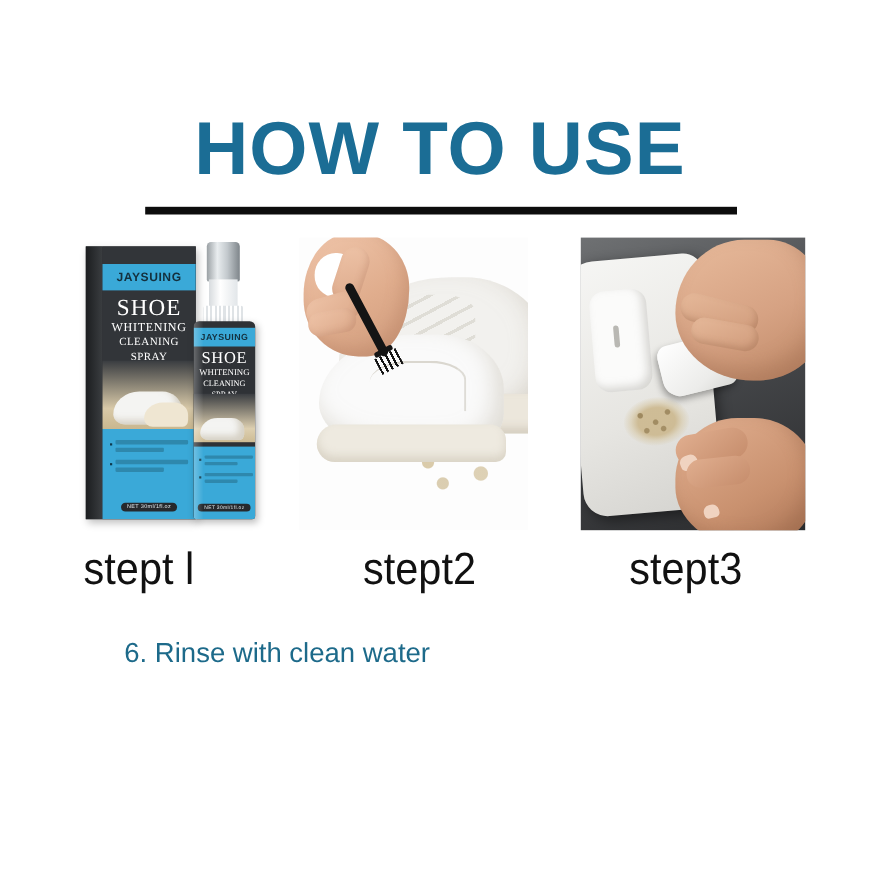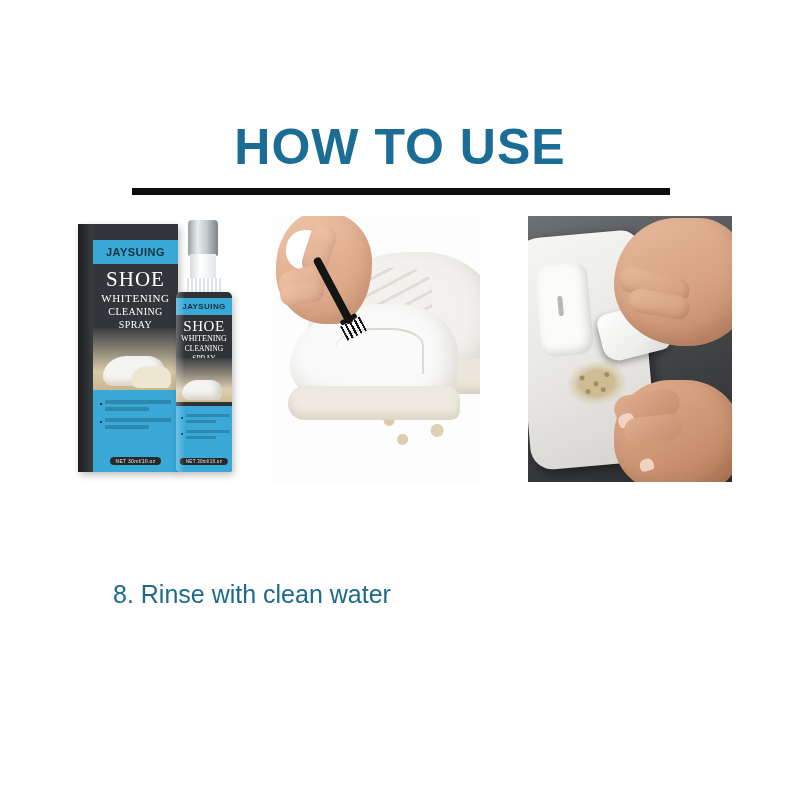--- a/index.html
+++ b/index.html
@@ -19,25 +19,25 @@
     position: relative;
     width: 800px;
     height: 800px;
     background: #ffffff;
   }
 
   
   .title {
     position: absolute;
     left: 0;
-    top: 108px;
+    top: 96px;
     width: 800px;
     text-align: center;
     font-family: "Liberation Sans", sans-serif;
-    font-size: 50px;
+    font-size: 68px;
     font-weight: bold;
     letter-spacing: 1px;
     color: #1b6d95;
     line-height: 78px;
     white-space: nowrap;
   }
   .title-rule {
     position: absolute;
     left: 132px;
     top: 188px;
@@ -644,18 +644,23 @@
           </div>
           <div class="fgr b">
             <div class="nail n2"></div>
           </div>
         </div>
       </div>
     </div>
 
   </div>
 
+  <div class="steps">
+    <div class="step-label" id="step-label-1">stept l</div>
+    <div class="step-label" id="step-label-2">stept2</div>
+    <div class="step-label" id="step-label-3">stept3</div>
+  </div>
 
   <div class="instructions">
-    <p>8. Rinse with clean water</p>
+    <p>6. Rinse with clean water</p>
   </div>
 
 </div>
 
 </body></html>

